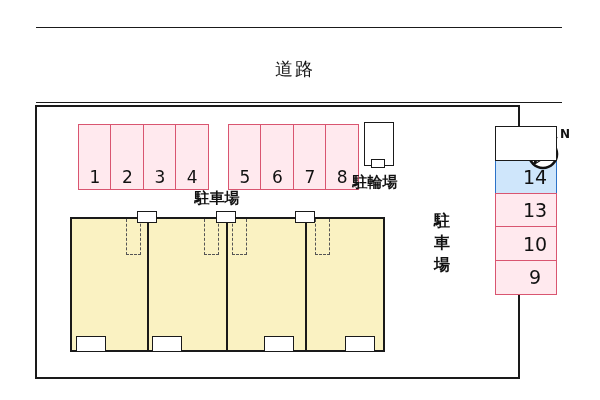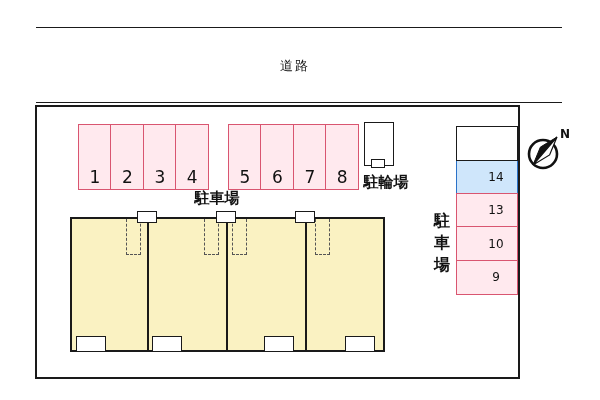--- a/index.html
+++ b/index.html
@@ -1,39 +1,39 @@
 <!DOCTYPE html>
 <html><head>
 <meta charset="utf-8">
 <style>
   * { margin:0; padding:0; box-sizing:border-box; }
   html,body { background:#fff; }
   .canvas { position:relative; width:600px; height:400px; background:#fff;
             font-family:"DejaVu Sans","Liberation Sans",sans-serif; color:#111; overflow:hidden; }
 
   .hline { position:absolute; height:0; border-top:1.6px solid #1a1a1a; }
-  .road-label { position:absolute; font-size:13px; font-weight:500; letter-spacing:2px; text-align:center; }
+  .road-label { position:absolute; font-size:18px; font-weight:500; letter-spacing:2px; text-align:center; }
 
   .site { position:absolute; left:35px; top:105px; width:485px; height:274px;
           border:2px solid #1a1a1a; background:#fff; }
 
   .stall-row { position:absolute; display:flex; }
   .stall { width:34px; height:66px; background:#ffe9ee; border:1.6px solid #d95570;
            display:flex; align-items:flex-end; justify-content:center;
            padding-bottom:2px; font-size:17px; font-weight:500; }
   .stall + .stall { margin-left:-1.6px; }
 
   .lot-label { position:absolute; font-size:15px; font-weight:600; text-align:center; }
 
   .shed { position:absolute; background:#fff; border:1.6px solid #1a1a1a; }
   .shed-step { position:absolute; background:#fff; border:1.6px solid #1a1a1a; }
 
   .rcol { position:absolute; left:456px; top:126px; display:flex; flex-direction:column; }
   .rcell { width:62px; height:35px; display:flex; align-items:center; justify-content:center;
-           padding-left:18px; font-size:12px; font-weight:500; }
+           padding-left:18px; font-size:19px; font-weight:500;margin-left:39px; }
   .rcell + .rcell { margin-top:-1.6px; }
   .rcell.vacant { background:#fff; border:1.6px solid #1a1a1a; z-index:2; }
   .rcell.blue   { background:#cfe6fb; border:1.6px solid #2b72c8; }
   .rcell.pink   { background:#ffe9ee; border:1.6px solid #d95570;text-align:center; }
 
   .vlabel { position:absolute; left:431px; top:210px; width:22px; text-align:center;
             font-size:16px; font-weight:600; }
   .vlabel span { display:block; line-height:22px; }
 
   .building { position:absolute; left:70px; top:217px; width:315px; height:135px;
@@ -84,21 +84,21 @@
       </div>
     <div class="stall">
         <span>8</span>
       </div>
   </div>
 
   <div class="lot-label" style="left:178px; top:189px; width:78px;">駐車場</div>
 
   <div class="shed" style="left:364px; top:122px; width:30px; height:44px;"></div>
   <div class="shed-step" style="left:371px; top:159px; width:14px; height:9px;"></div>
-  <div class="lot-label" style="left:348px; top:173px; width:76px;text-align:center;">駐輪場</div>
+  <div class="lot-label" style="left:337px; top:173px; width:76px;text-align:center;">駐輪場</div>
 
   <div class="rcol">
     <div class="rcell vacant">
         <span></span>
       </div>
     <div class="rcell blue">
         <span>14</span>
       </div>
     <div class="rcell pink">
         <span>13</span>

